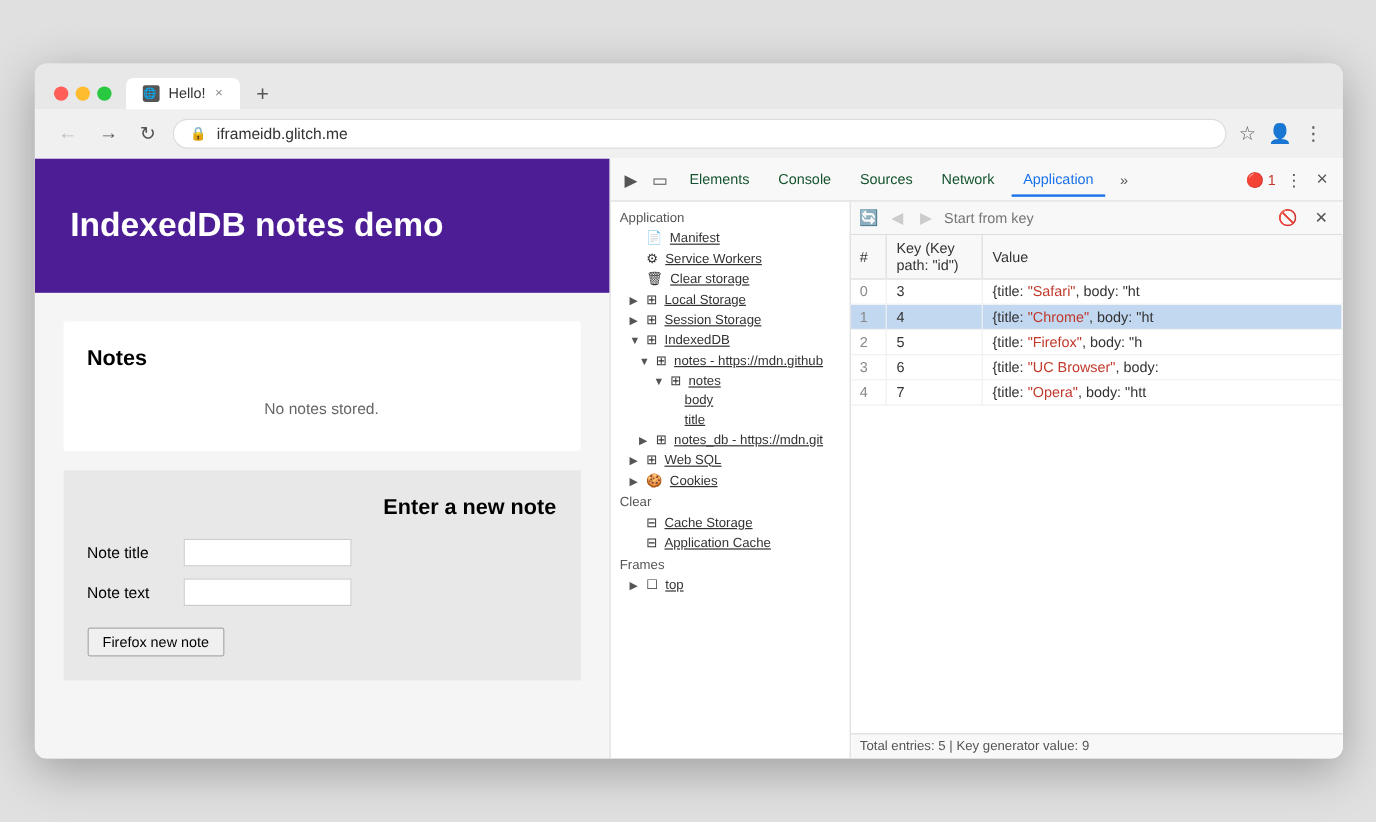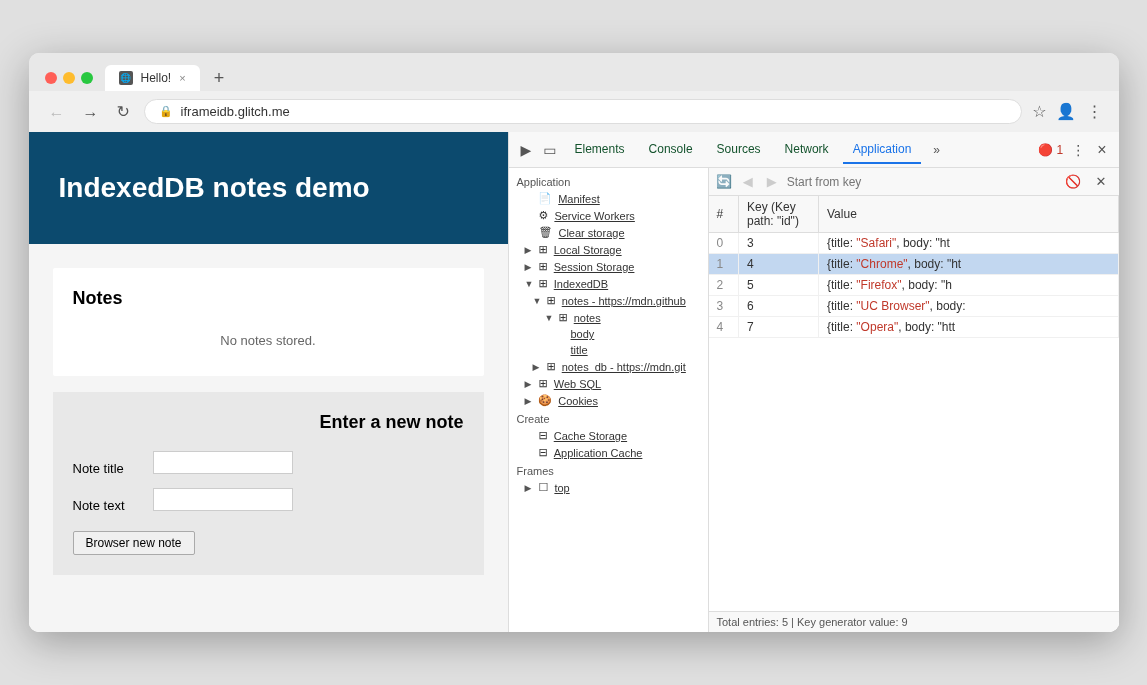--- a/index.html
+++ b/index.html
@@ -135,21 +135,21 @@
 
     
     .webpage {
       width: 480px;
       flex-shrink: 0;
       background: #f5f5f5;
       overflow-y: auto;
       border-right: 1px solid #ddd;
     }
     .webpage-header {
-      background: #0c4a6e;
+      background: #4c1d95;
       padding: 40px 30px;
     }
     .webpage-title {
       color: white;
       font-size: 28px;
       font-weight: bold;
     }
     .webpage-body {
       padding: 24px;
     }
@@ -182,21 +182,20 @@
     }
     .form-row {
       display: flex;
       align-items: center;
       margin-bottom: 10px;
       gap: 10px;
     }
     .form-label {
       font-size: 13px;
       min-width: 70px;
-      margin-top: 12px;
     }
     .form-input {
       border: 1px solid #ccc;
       padding: 3px 6px;
       font-size: 13px;
       width: 140px;
       background: white;
     }
     .create-btn {
       margin-top: 8px;
@@ -449,21 +448,21 @@
         <div class="new-note-section">
           <div class="new-note-heading">Enter a new note</div>
           <div class="form-row">
             <label class="form-label">Note title</label>
             <input class="form-input" type="text" style="">
           </div>
           <div class="form-row">
             <label class="form-label">Note text</label>
             <input class="form-input" type="text" style="">
           </div>
-          <button class="create-btn">Browser new note</button>
+          <button class="create-btn">Firefox new note</button>
         </div>
       </div>
     </div>
 
     <div class="devtools">
 
       <div class="devtools-toolbar">
         <button class="dt-icon-btn">▶</button>
         <button class="dt-icon-btn">▭</button>
         <div class="dt-tab">Elements</div>
@@ -543,21 +542,21 @@
             <span class="arrow">▶</span>
             <span class="icon">⊞</span>
             <span class="label">Web SQL</span>
           </div>
           <div class="dt-tree-item">
             <span class="arrow">▶</span>
             <span class="icon">🍪</span>
             <span class="label">Cookies</span>
           </div>
 
-          <div class="dt-section-label">Create</div>
+          <div class="dt-section-label">Clear</div>
           <div class="dt-tree-item">
             <span class="arrow"></span>
             <span class="icon">⊟</span>
             <span class="label">Cache Storage</span>
           </div>
           <div class="dt-tree-item">
             <span class="arrow"></span>
             <span class="icon">⊟</span>
             <span class="label">Application Cache</span>
           </div>

